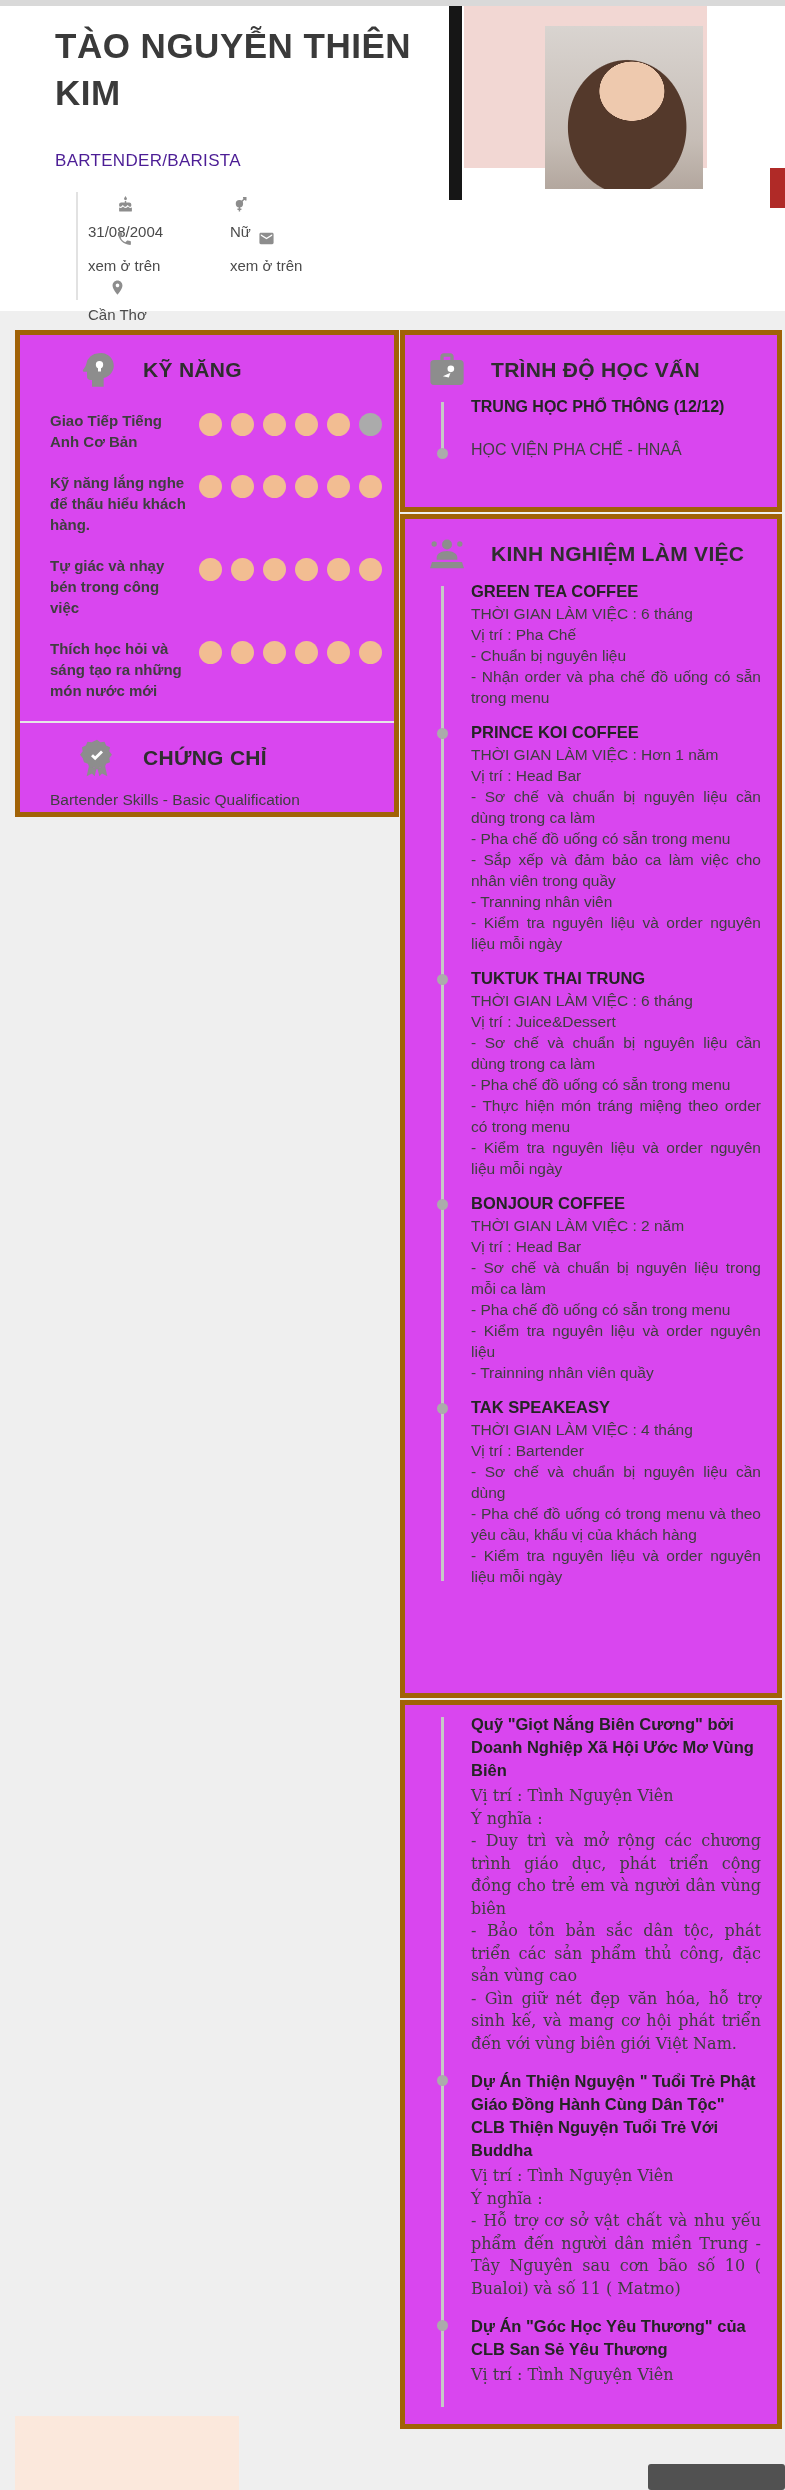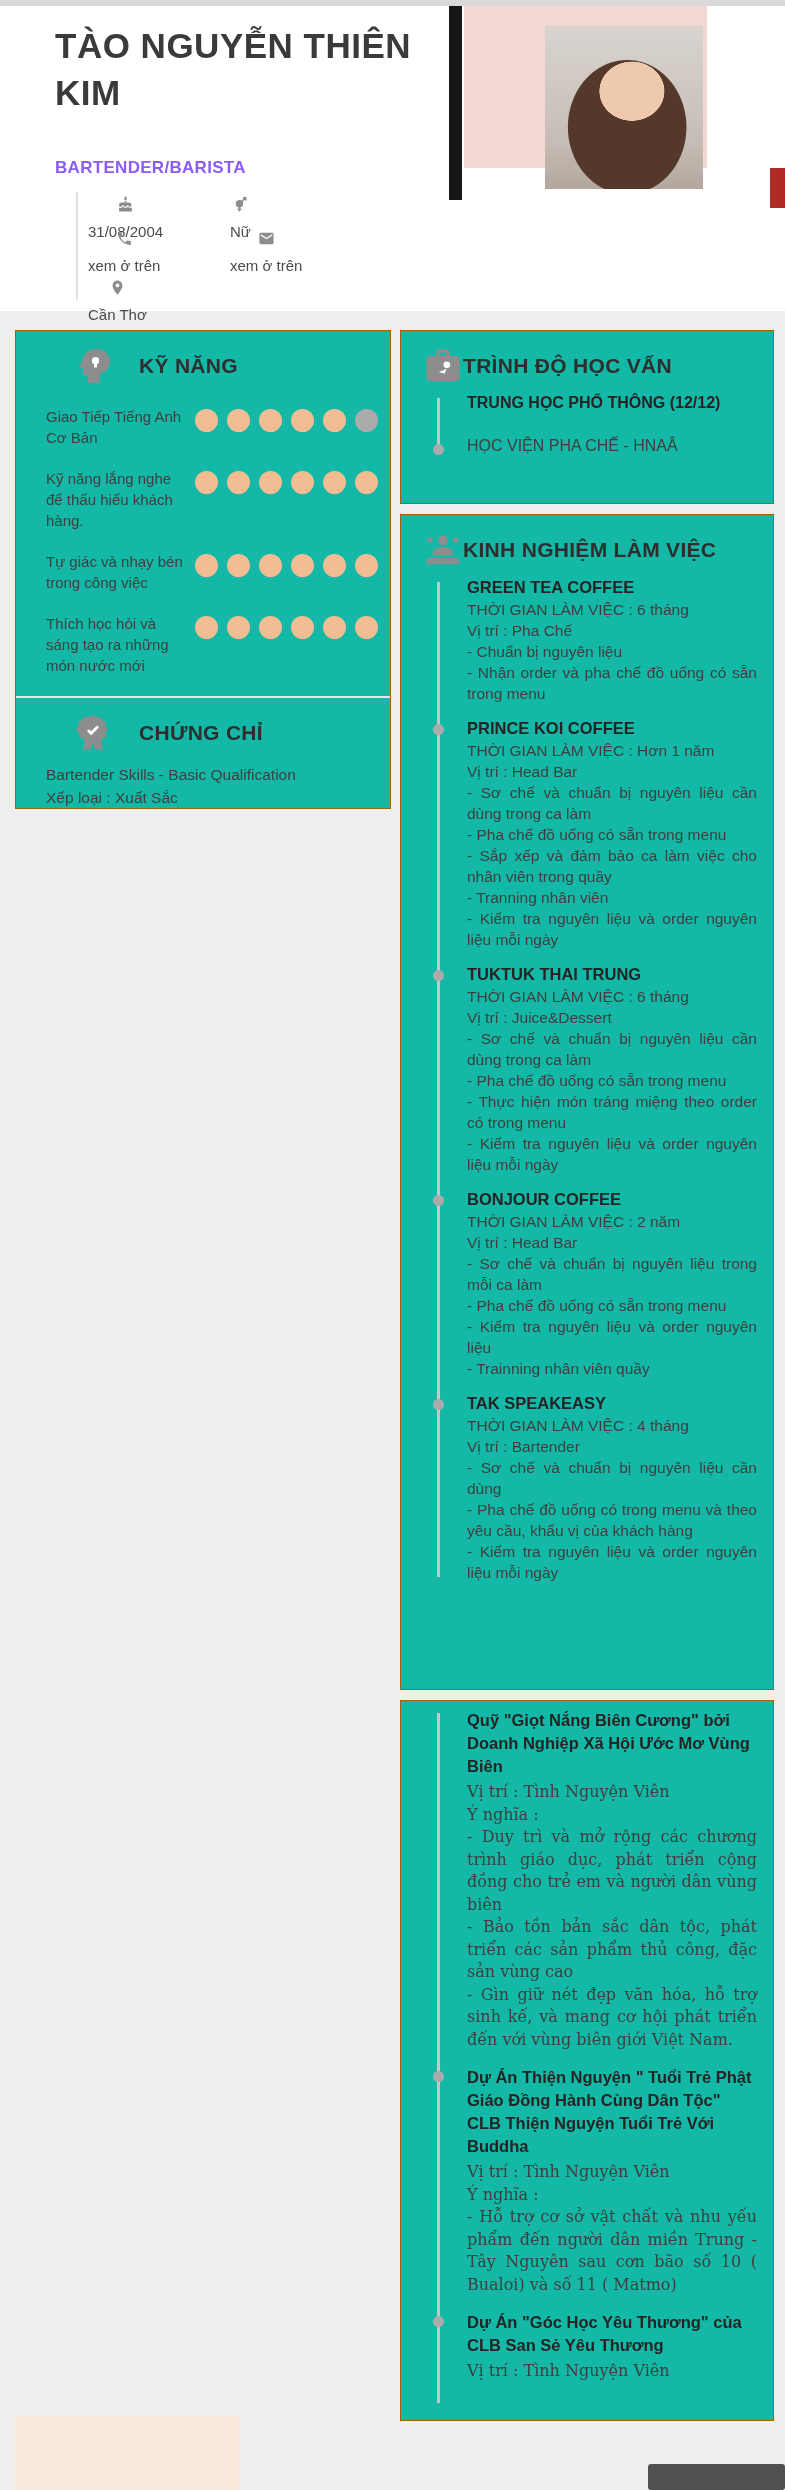--- a/index.html
+++ b/index.html
@@ -4,47 +4,47 @@
 <style>
   html,body{margin:0;padding:0;background:#fff;}
   .page{position:relative;width:785px;height:2490px;background:#fff;overflow:hidden;
         font-family:"Liberation Sans","DejaVu Sans",sans-serif;color:#3f3f3f;}
   .top-strip{position:absolute;left:0;top:0;width:785px;height:6px;background:#d9d9d9;}
   .body-bg{position:absolute;left:0;top:311px;width:785px;height:2179px;background:var(--bg,#efefef);}
 
   
   .name{position:absolute;left:55px;top:22px;width:400px;font-size:35px;line-height:47px;
         font-weight:bold;color:#3a3a3a;letter-spacing:.5px;}
-  .subtitle{position:absolute;left:55px;top:158px;font-size:17px;font-weight:bold;color:#8b5cf6;letter-spacing:.3px;}
+  .subtitle{position:absolute;left:55px;top:151px;font-size:17px;font-weight:normal;color:#4c1d95;letter-spacing:.3px;}
   .black-bar{position:absolute;left:449px;top:6px;width:13px;height:194px;background:var(--bar,#161616);}
   .pink-block{position:absolute;left:464px;top:6px;width:243px;height:162px;background:var(--pink,#f2d7d3);}
   .red-block{position:absolute;left:770px;top:168px;width:15px;height:40px;background:var(--red,#b02a27);}
   .photo{position:absolute;left:545px;top:26px;width:158px;height:163px;overflow:hidden;
          background:
           radial-gradient(ellipse 34% 30% at 55% 40%, #eec9ae 0 60%, rgba(0,0,0,0) 61%),
           radial-gradient(ellipse 62% 68% at 52% 62%, #54392b 0 60%, rgba(0,0,0,0) 61%),
           linear-gradient(180deg,#d9d4d0 0%,#c6bdb6 70%,#b3a79e 100%);}
   .contact-divider{position:absolute;left:76px;top:192px;width:2px;height:108px;background:#e2e2e2;}
   .contact-item{position:absolute;display:flex;align-items:center;gap:10px;font-size:15px;color:#4b4b4b;flex-direction:column;}
   .cicon{width:17px;height:17px;flex:none;fill:#8d8d8d;}
 
   
-  .card{position:absolute;background:#14b8a6;border:1px solid #a16207;overflow:hidden;}
+  .card{position:absolute;background:#d946ef;border:5px solid #a16207;overflow:hidden;}
   #skills-card{left:15px;top:330px;width:374px;height:477px;}
   #edu-card{left:400px;top:330px;width:372px;height:172px;}
   #exp-card{left:400px;top:514px;width:372px;height:1174px;}
   #proj-card{left:400px;top:1700px;width:372px;height:719px;}
-  .card-head{display:flex;align-items:center;padding:15px 0 0 22px;}
+  .card-head{display:flex;align-items:center;gap:24px;padding:15px 0 0 22px;}
   .card-head.skills-head{padding-left:57px;gap:26px;}
   .sec-icon{width:40px;height:40px;flex:none;fill:#8d8d8d;}
   .sec-title{font-size:21px;font-weight:bold;color:#2e2e2e;margin:0;letter-spacing:.3px;}
 
   
   .skill-list{margin:20px 12px 0 30px;}
-  .skill-row{display:flex;justify-content:space-between;margin-bottom:20px;}
+  .skill-row{display:flex;justify-content:space-between;margin-bottom:20px;font-weight:bold;}
   .skill-label{width:140px;font-size:15px;line-height:21px;}
   .skill-dots{display:flex;gap:9px;padding-top:3px;}
   .dot{width:23px;height:23px;border-radius:50%;background:var(--dot,#f2bd92);}
   .dot-empty{background:var(--dot_empty,#ababab);}
   .divider{border-top:2px solid #e6e6e6;margin:2px 0 0 0;}
   .cert-lines{margin:10px 20px 0 30px;font-size:15.5px;line-height:23px;}
 
   
   .timeline{position:relative;margin:8px 16px 0 36px;padding-left:30px;}
   .timeline::before{content:"";position:absolute;left:0;top:4px;bottom:6px;width:3px;background:#c7c7c7;}

